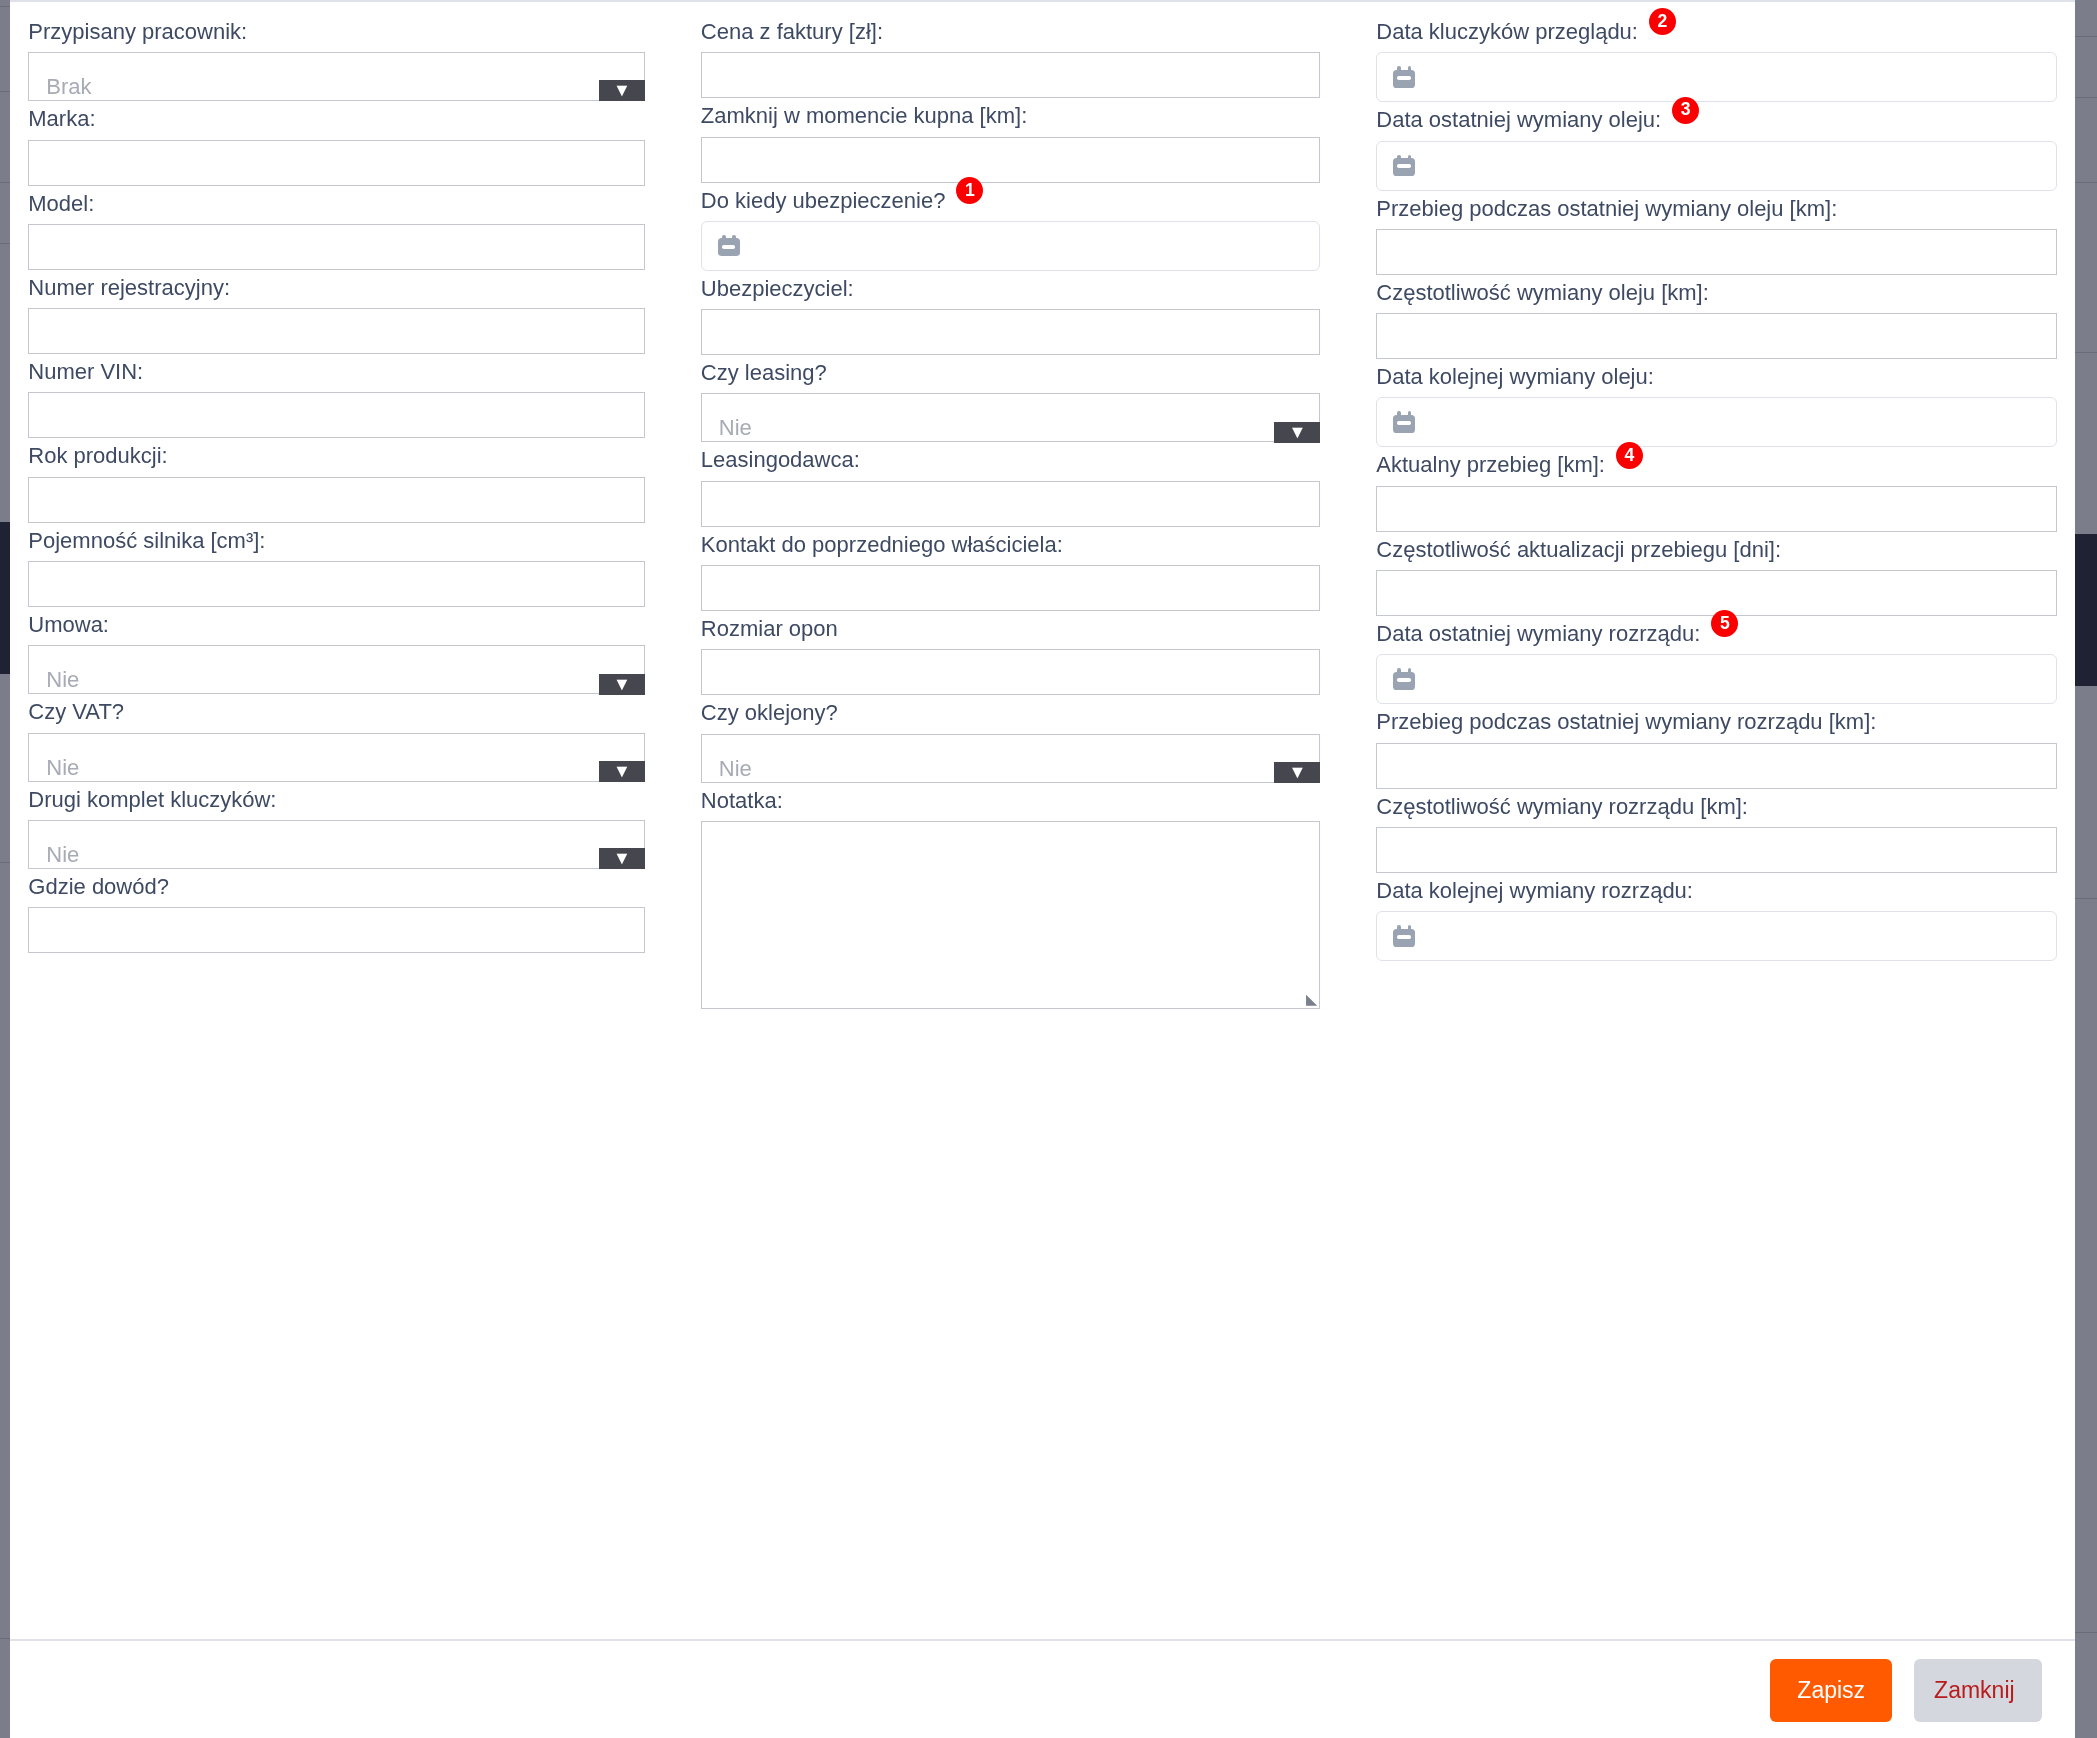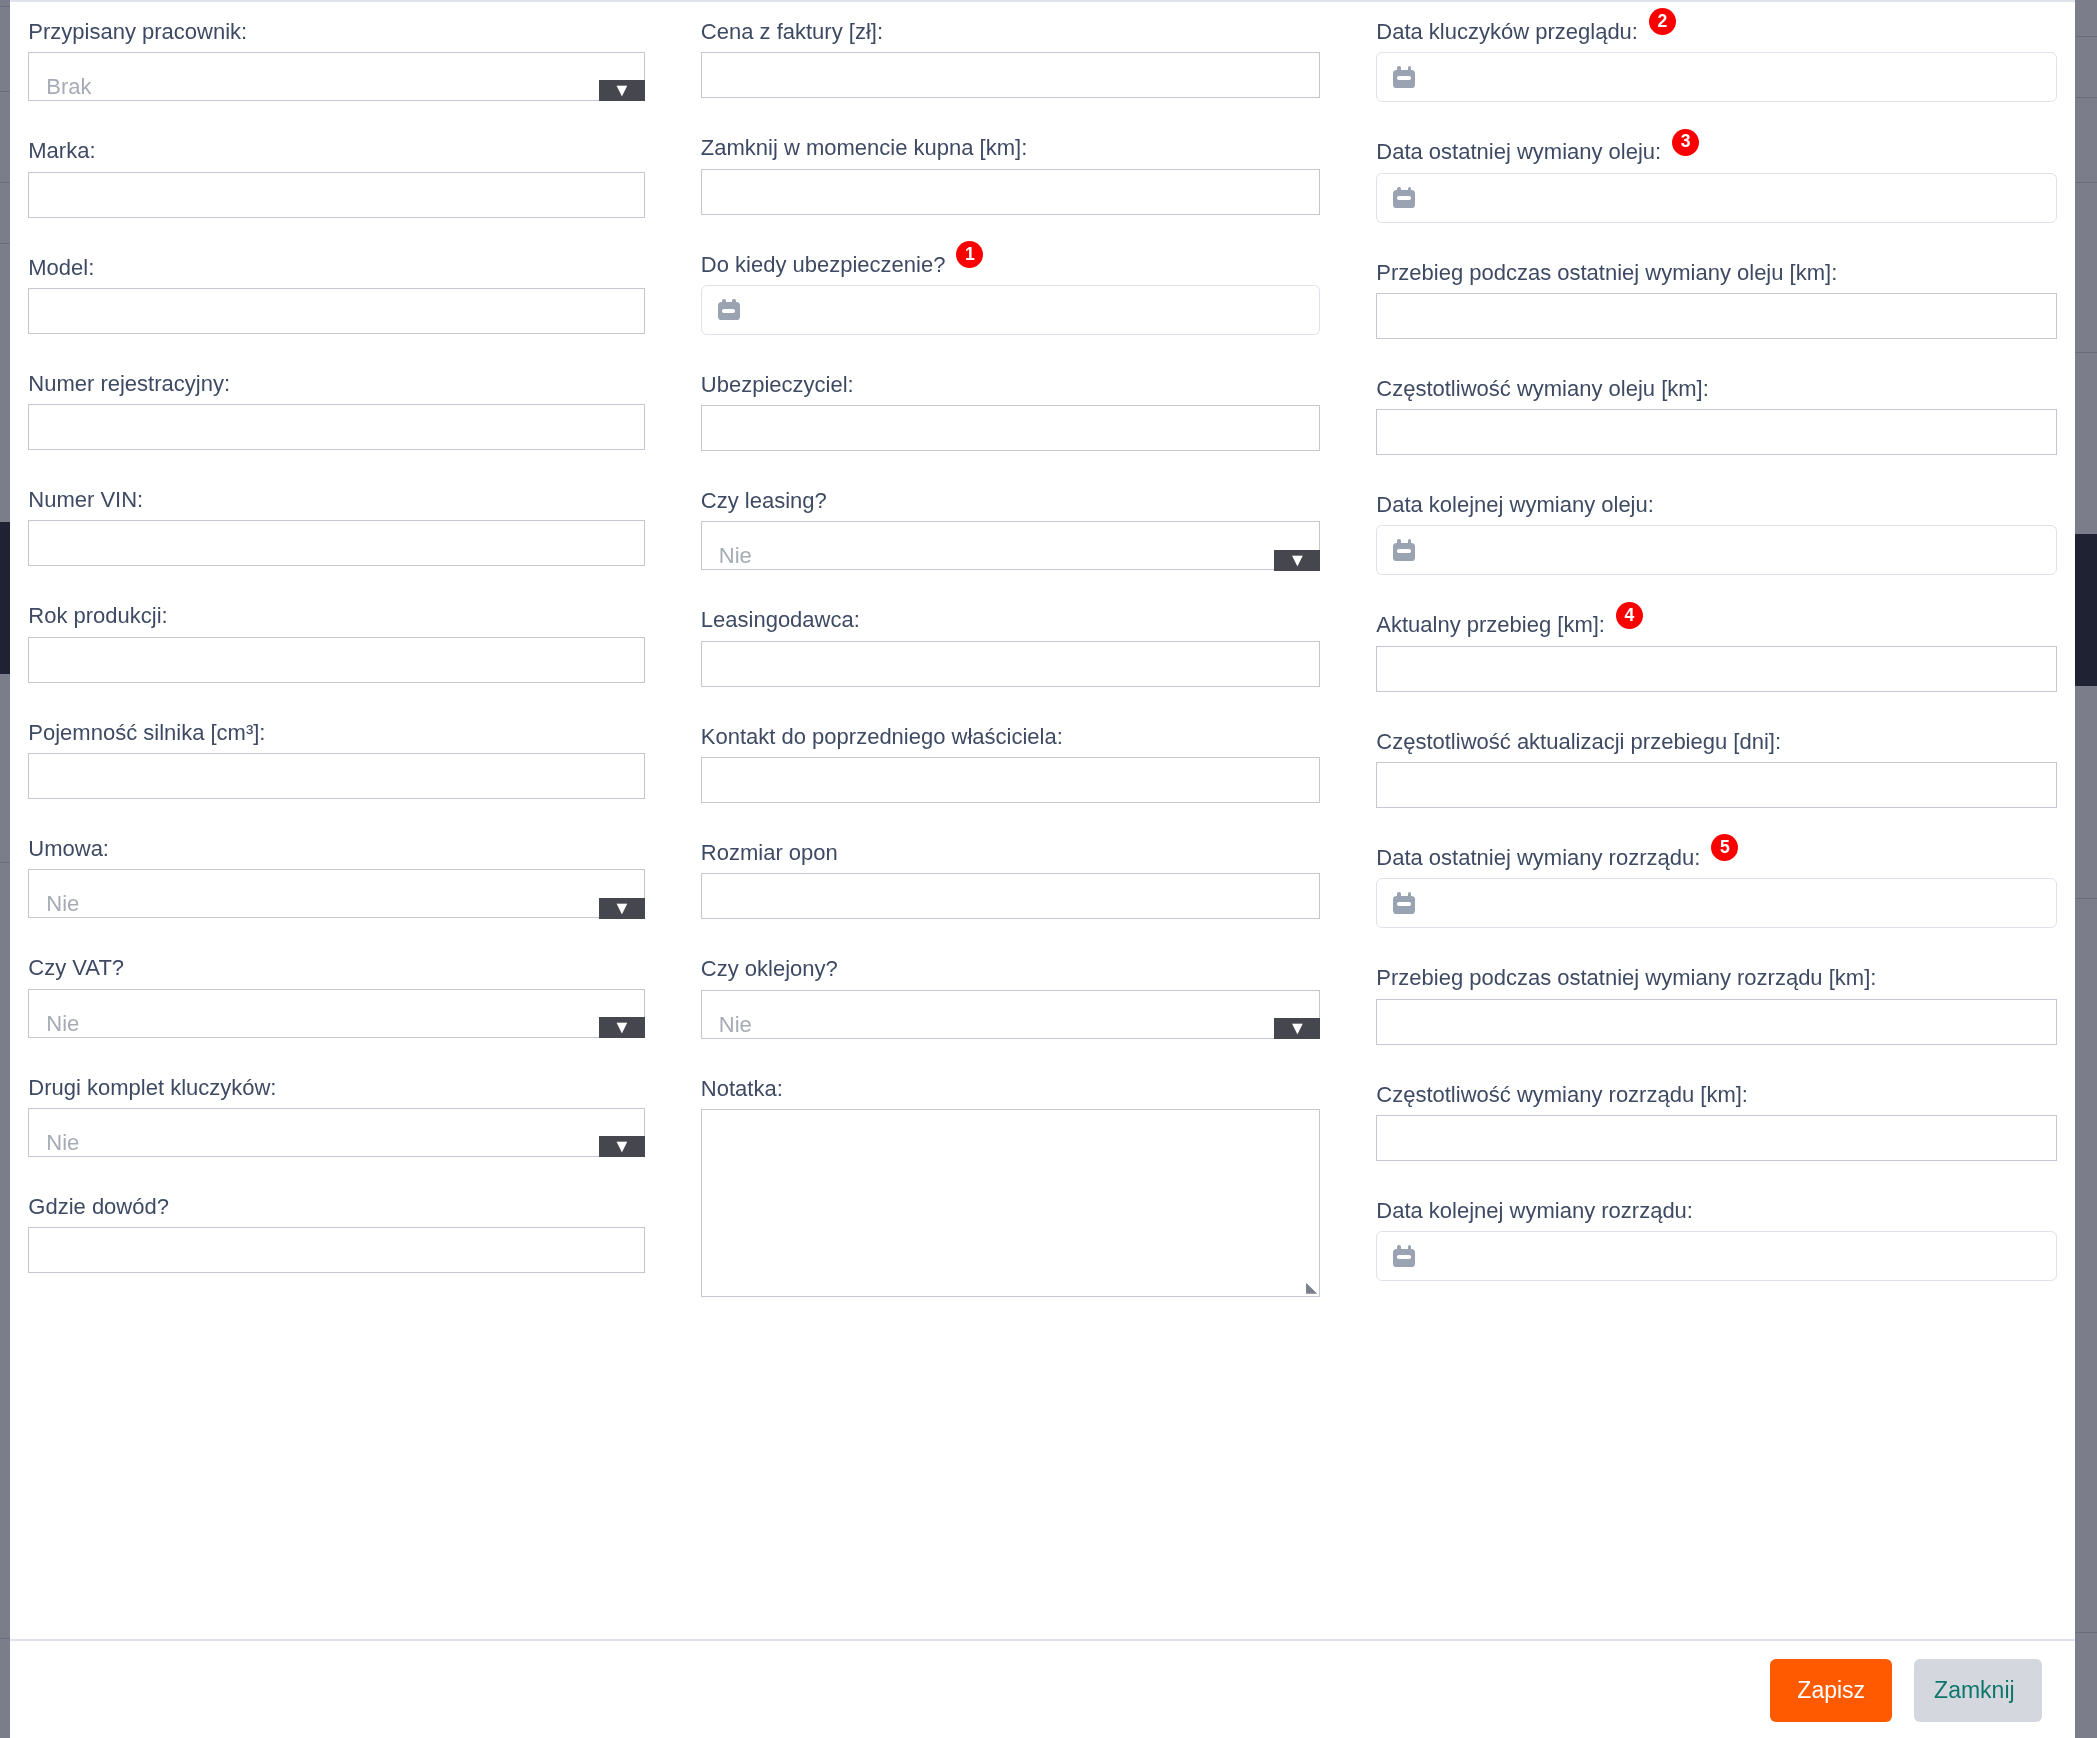--- a/index.html
+++ b/index.html
@@ -41,21 +41,21 @@
     gap:22px;
   }
 
   
   .columns{display:flex;gap:0;align-items:flex-start;}
   .col{box-sizing:border-box;}
   .col-1{width:684px;padding-right:56px;}
   .col-2{width:687px;padding-right:56px;}
   .col-3{width:693px;}
 
-  .field{margin-bottom:36px;position:relative;}
+  .field{margin-bottom:4px;position:relative;}
 
   .label{
     color:#3e4a63;
     font-size:22px;
     line-height:27px;
     margin-bottom:7.3px;
     white-space:nowrap;
     display:flex;align-items:center;
     font-weight:400;
   }
@@ -156,21 +156,21 @@
   .btn{
     border:none;border-radius:6px;
     font-family:"Liberation Sans","DejaVu Sans",sans-serif;
     font-size:23px;
     padding:0 27px;
     height:63px;
     cursor:pointer;
     display:inline-flex;align-items:center;justify-content:center;
   }
   .btn-save{background:#ff5a00;color:#ffffff;}
-  .btn-close{background:#d4d7dd;color:#0f766e;padding-left:20px;}
+  .btn-close{background:#d4d7dd;color:#b91c1c;padding-left:20px;}
 </style>
 </head>
 <body>
 
 <div class="bg-strip left">
   <div class="line" style="top:6px;"></div>
   <div class="line" style="top:91px;"></div>
   <div class="line" style="top:182px;"></div>
   <div class="line" style="top:243px;"></div>
   <div class="dark-block" style="top:522px;height:152px;"></div>

